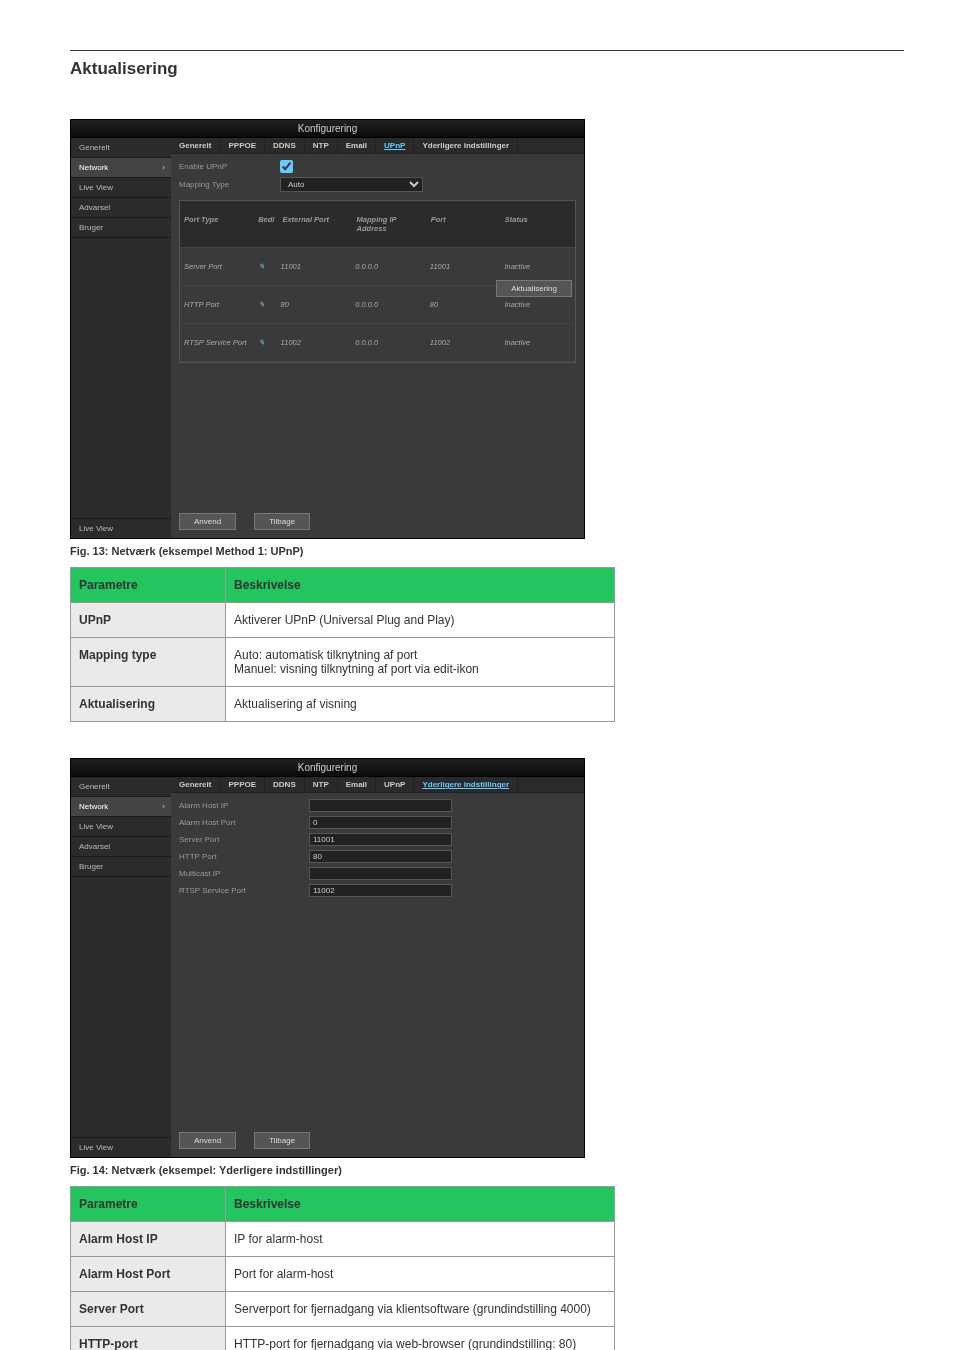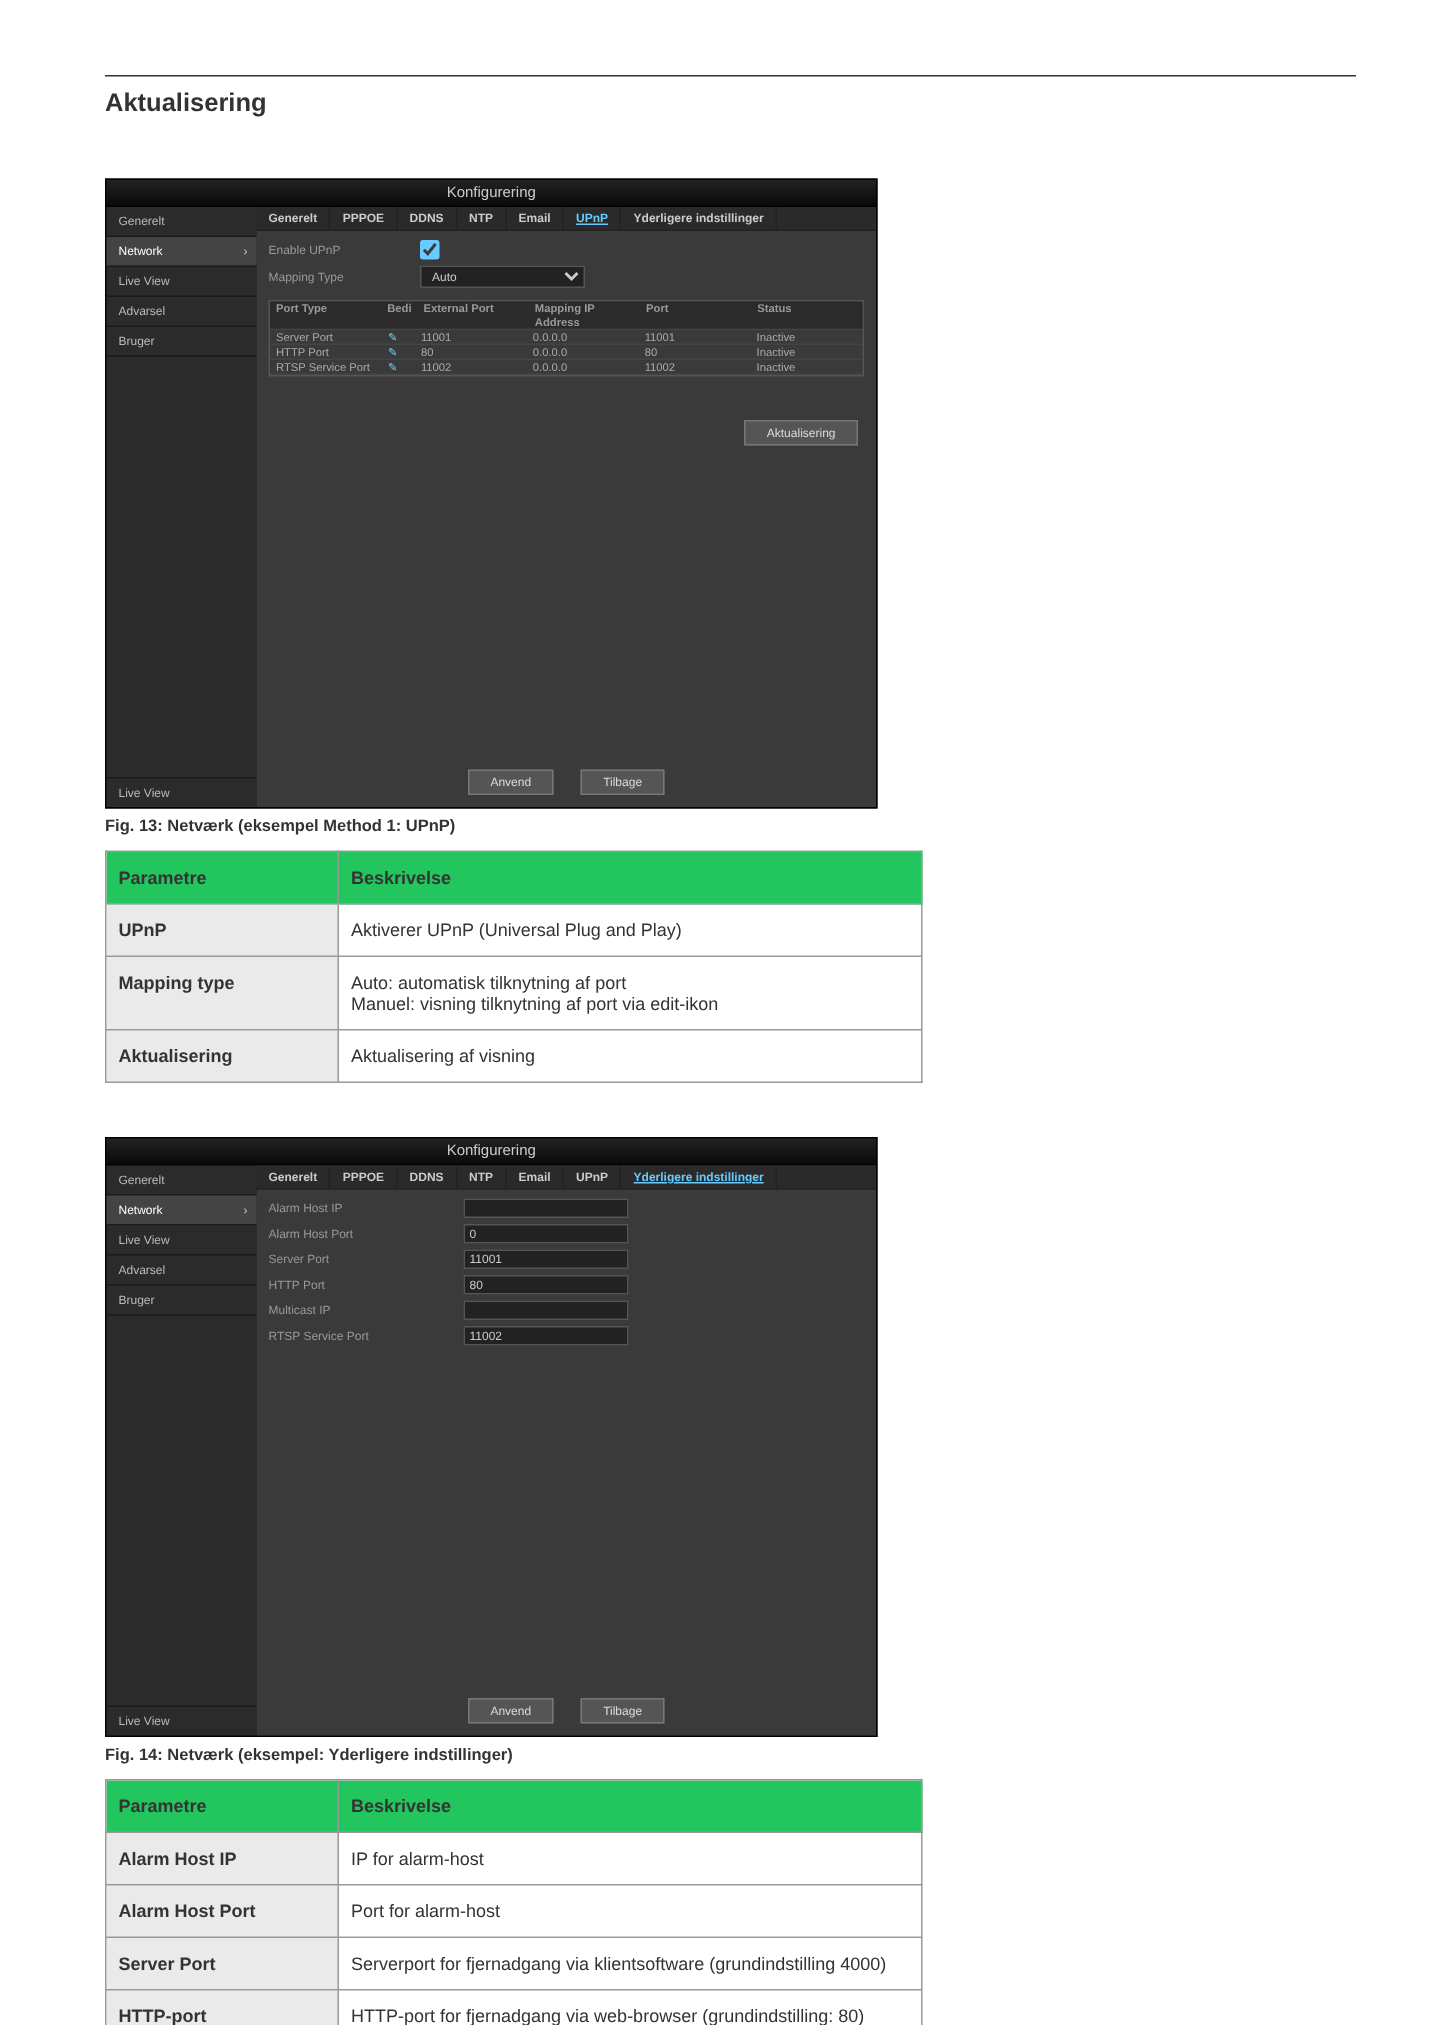--- a/index.html
+++ b/index.html
@@ -17,30 +17,30 @@
   .ss-sidebar .sb-item.sel { background: #444; color: #fff; position:relative;}
   .ss-sidebar .sb-item.sel::after{content:"›"; position:absolute; right:6px; color:#ccc;}
   .ss-sidebar .sb-bottom{ padding:5px 8px; color:#bbb; border-top:1px solid #1a1a1a; font-size:8px;}
   .ss-main { flex: 1; background: #3a3a3a; padding: 0; display:flex; flex-direction:column;}
   .ss-tabs { display: flex; gap: 0; background:#2a2a2a; border-bottom:1px solid #222; }
   .ss-tab { padding: 3px 8px; color: #ccc; font-weight: bold; font-size:8px; cursor:pointer; border-right:1px solid #222;}
   .ss-tab.active { color: #6cf; text-decoration: underline; }
   .ss-form { padding: 4px 8px; }
   .ss-row { display: flex; align-items: center; padding: 2px 0; }
   .ss-row .lbl { width: 101px; color: #999; }
-  .ss-row .val { width: 110px; }
+  .ss-row .val { width: 143px; }
   .ss-row .val select, .ss-row .val input[type=text]{ width:100%; background:#222; color:#ccc; border:1px solid #555; font-size:8px; padding:1px 3px;}
   .ss-row input[type=checkbox]{accent-color:#6cf;}
   .ss-table { margin: 2px 8px; border:1px solid #555;}
   .ss-table .tr { display: flex; border-bottom:1px solid #444; }
-  .ss-table .th, .ss-table .td { flex: 1; padding: 0 4px; color:#aaa; font-size:7.5px;}
+  .ss-table .th, .ss-table .td { flex: 1; padding: 14px 4px; color:#aaa; font-size:7.5px;font-style:italic;}
   .ss-table .th { background:#2b2b2b; color:#999; font-weight:bold;}
   .ss-table .td.edit{flex:0 0 22px; color:#6cf; cursor:pointer;}
   .ss-table .th.edit{flex:0 0 22px;}
-  .ss-footer { margin-top:auto; padding:8px; display:flex; justify-content:center; gap:18px;}
+  .ss-footer { margin-top:auto; padding:8px; display:flex; justify-content:flex-start; gap:18px;}
   .ss-btn { background:#555; color:#ddd; border:1px solid #777; padding:3px 14px; font-size:8px; cursor:pointer;}
   .ss-btn.refresh{position:absolute; right:12px; top:160px;}
   .ss-more-rows .ss-row .lbl{width:130px;}
   .para-table { width: 545px; border-collapse: collapse; margin: 8px 0 36px 0; font-size: 12px;}
   .para-table th, .para-table td { border: 1px solid #999; padding: 10px 8px; text-align: left; vertical-align: top;}
   .para-table th { background: #22c55e; font-weight: bold; }
   .para-table td.k { background: #eaeaea; font-weight: bold; width: 155px;}
 </style>
 </head>
 <body>

